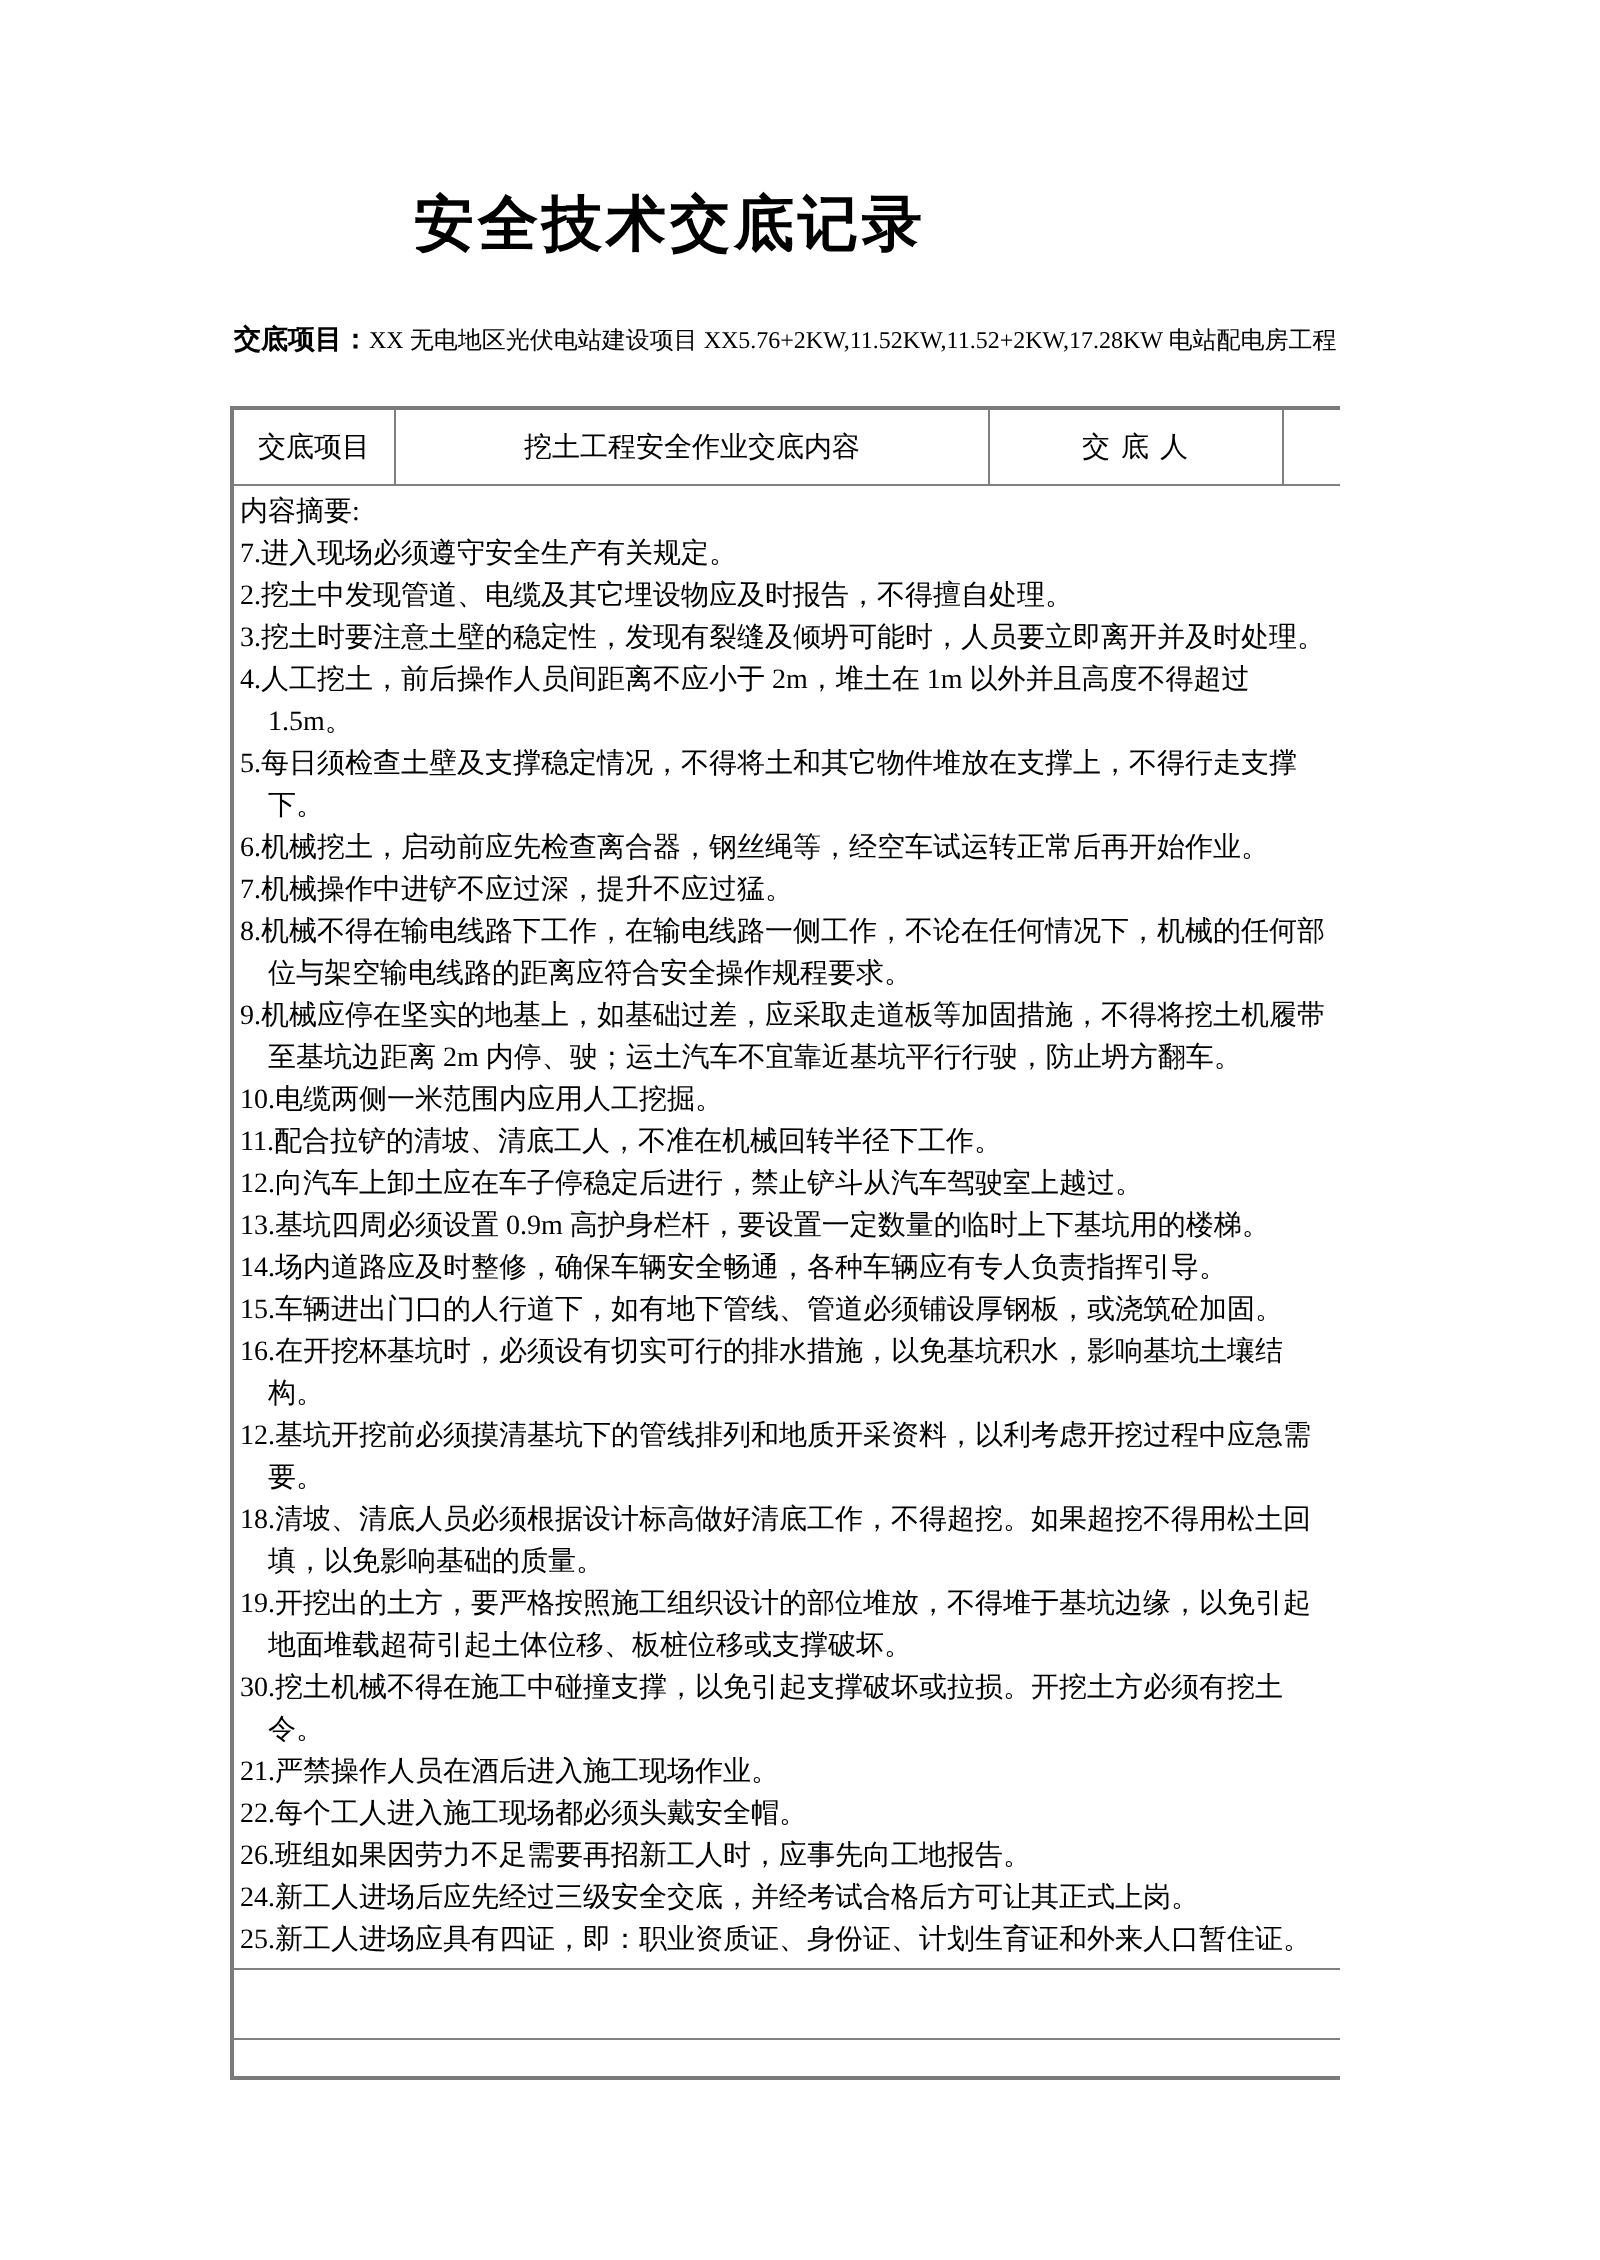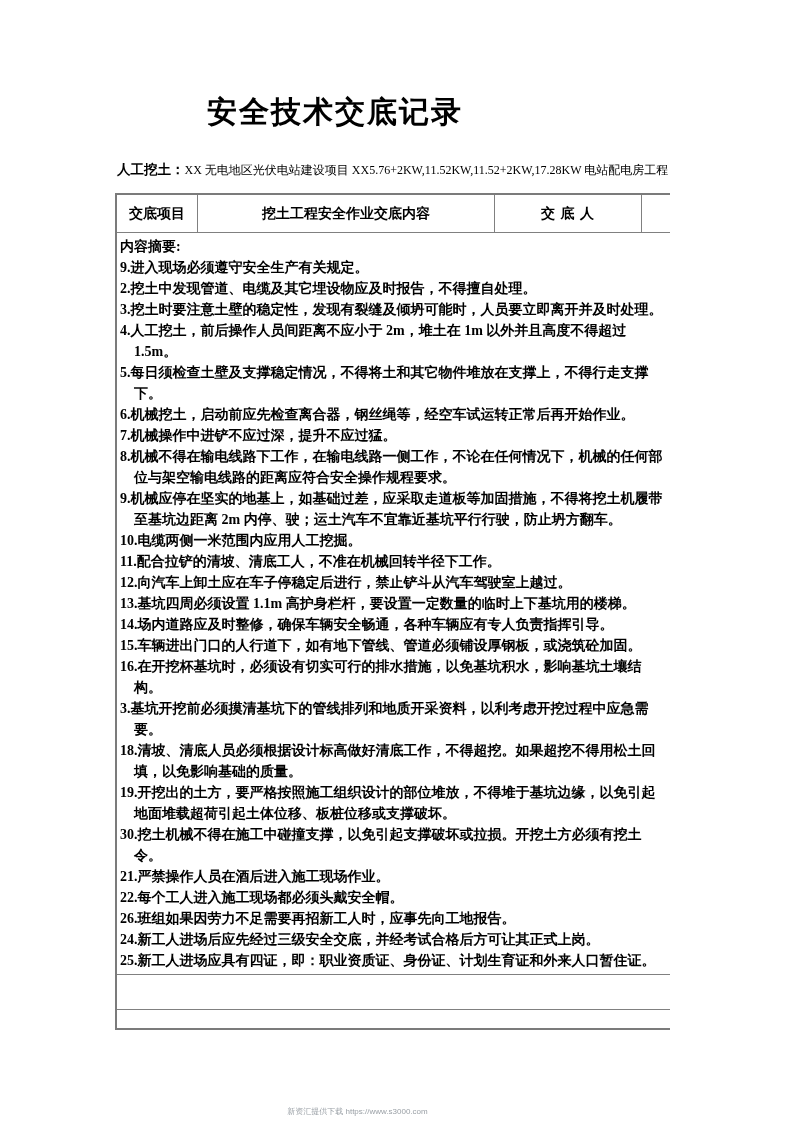--- a/index.html
+++ b/index.html
@@ -40,26 +40,25 @@
   }
   .meta .value { font-size: 12px; margin-top: 43px; }
   .date-part { display: inline-block; }
   .date-part.year  { margin-left: 62px; }
   .date-part.month { margin-left: 36px; }
   .date-part.day   { margin-left: 36px; }
 
   .main-table {
     position: absolute;
     left: 115px;
-    top: 193px;
+    top: 203px;
     width: 572px;
     border-collapse: collapse;
     table-layout: fixed;
     border: 2px solid #7b7b7b;
-    font-weight: bold;
   }
   .main-table td {
     border: 1px solid #808080;
     font-size: 14px;
   }
   .header-row td {
     height: 37px;
     text-align: center;
     vertical-align: middle;
     padding: 0;
@@ -105,68 +104,67 @@
 </style>
 </head>
 <body>
 
 <div class="page">
 
   <h1 class="title">安全技术交底记录</h1>
 
   <div class="meta">
     <div class="meta-line">
-      <span class="label">人工挖土：</span><span class="value">XX 无电地区光伏电站建设项目 XX5.76+2KW,11.52KW,11.52+2KW,17.28KW 电站配电房工程</span>
+      <span class="label">交底项目：</span><span class="value">XX 无电地区光伏电站建设项目 XX5.76+2KW,11.52KW,11.52+2KW,17.28KW 电站配电房工程</span>
     </div>
   </div>
 
   <table class="main-table">
     <tbody>
         <tr class="header-row">
       <td class="col-item">交底项目</td>
       <td class="col-content">挖土工程安全作业交底内容</td>
       <td class="col-person">交 底 人</td>
       <td class="col-blank"></td>
     </tr>
     <tr>
       <td class="content-cell" colspan="4">
         <div class="summary-label">内容摘要:</div>
         <div id="items-list">
-              <div class="item">9.进入现场必须遵守安全生产有关规定。</div>
+              <div class="item">7.进入现场必须遵守安全生产有关规定。</div>
               <div class="item">2.挖土中发现管道、电缆及其它埋设物应及时报告，不得擅自处理。</div>
               <div class="item">3.挖土时要注意土壁的稳定性，发现有裂缝及倾坍可能时，人员要立即离开并及时处理。</div>
               <div class="item">4.人工挖土，前后操作人员间距离不应小于 2m，堆土在 1m 以外并且高度不得超过 1.5m。</div>
               <div class="item">5.每日须检查土壁及支撑稳定情况，不得将土和其它物件堆放在支撑上，不得行走支撑下。</div>
               <div class="item">6.机械挖土，启动前应先检查离合器，钢丝绳等，经空车试运转正常后再开始作业。</div>
               <div class="item">7.机械操作中进铲不应过深，提升不应过猛。</div>
               <div class="item">8.机械不得在输电线路下工作，在输电线路一侧工作，不论在任何情况下，机械的任何部位与架空输电线路的距离应符合安全操作规程要求。</div>
               <div class="item">9.机械应停在坚实的地基上，如基础过差，应采取走道板等加固措施，不得将挖土机履带至基坑边距离 2m 内停、驶；运土汽车不宜靠近基坑平行行驶，防止坍方翻车。</div>
               <div class="item">10.电缆两侧一米范围内应用人工挖掘。</div>
               <div class="item">11.配合拉铲的清坡、清底工人，不准在机械回转半径下工作。</div>
               <div class="item">12.向汽车上卸土应在车子停稳定后进行，禁止铲斗从汽车驾驶室上越过。</div>
-              <div class="item">13.基坑四周必须设置 1.1m 高护身栏杆，要设置一定数量的临时上下基坑用的楼梯。</div>
+              <div class="item">13.基坑四周必须设置 0.9m 高护身栏杆，要设置一定数量的临时上下基坑用的楼梯。</div>
               <div class="item">14.场内道路应及时整修，确保车辆安全畅通，各种车辆应有专人负责指挥引导。</div>
               <div class="item">15.车辆进出门口的人行道下，如有地下管线、管道必须铺设厚钢板，或浇筑砼加固。</div>
               <div class="item">16.在开挖杯基坑时，必须设有切实可行的排水措施，以免基坑积水，影响基坑土壤结构。</div>
-              <div class="item">3.基坑开挖前必须摸清基坑下的管线排列和地质开采资料，以利考虑开挖过程中应急需要。</div>
+              <div class="item">12.基坑开挖前必须摸清基坑下的管线排列和地质开采资料，以利考虑开挖过程中应急需要。</div>
               <div class="item">18.清坡、清底人员必须根据设计标高做好清底工作，不得超挖。如果超挖不得用松土回填，以免影响基础的质量。</div>
               <div class="item">19.开挖出的土方，要严格按照施工组织设计的部位堆放，不得堆于基坑边缘，以免引起地面堆载超荷引起土体位移、板桩位移或支撑破坏。</div>
               <div class="item">30.挖土机械不得在施工中碰撞支撑，以免引起支撑破坏或拉损。开挖土方必须有挖土令。</div>
               <div class="item">21.严禁操作人员在酒后进入施工现场作业。</div>
               <div class="item">22.每个工人进入施工现场都必须头戴安全帽。</div>
               <div class="item">26.班组如果因劳力不足需要再招新工人时，应事先向工地报告。</div>
               <div class="item">24.新工人进场后应先经过三级安全交底，并经考试合格后方可让其正式上岗。</div>
               <div class="item">25.新工人进场应具有四证，即：职业资质证、身份证、计划生育证和外来人口暂住证。</div>
             </div>
       </td>
     </tr>
     <tr>
       <td class="empty-cell-1" colspan="4"></td>
     </tr>
     <tr>
       <td class="empty-cell-2" colspan="4"></td>
     </tr>
   </tbody>
     </table>
 
-  <div class="watermark">新资汇提供下载 https://www.s3000.com</div>
 
 </div>
 
 </body></html>

